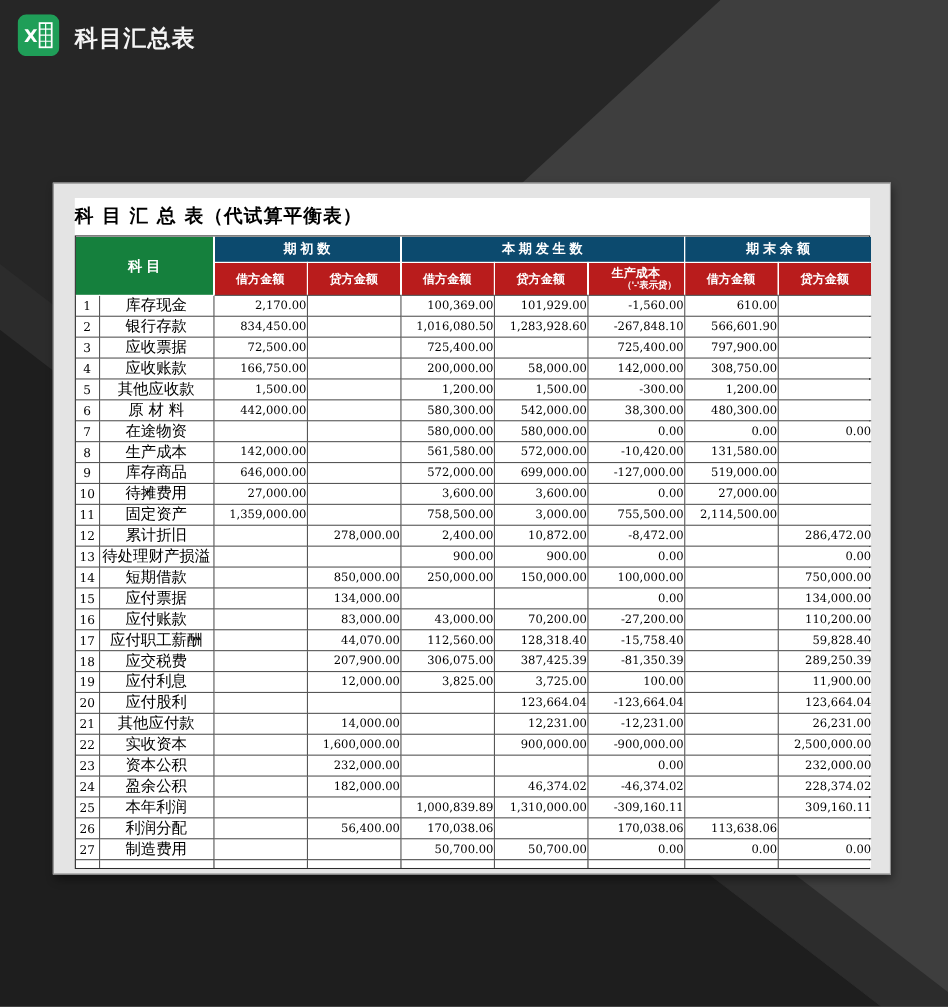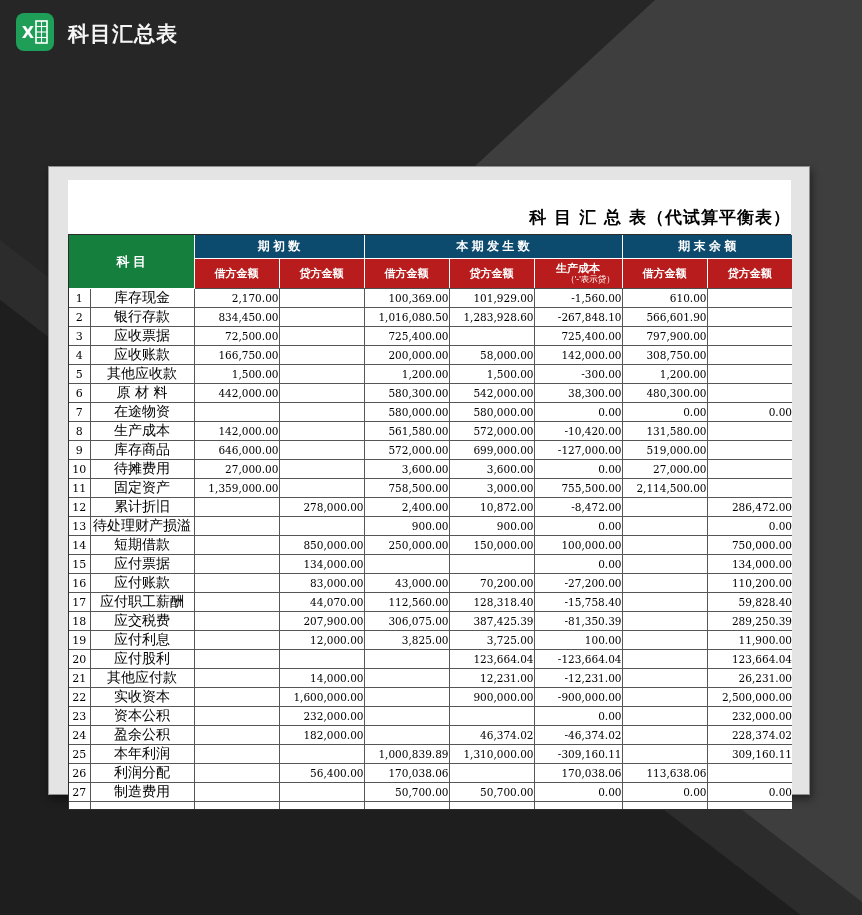--- a/index.html
+++ b/index.html
@@ -12,40 +12,40 @@
 
   
   .topbar{position:absolute;left:16px;top:13px;display:flex;align-items:center;gap:14px;z-index:5;}
   .app-title{color:#f5f5f5;font-size:21px;font-weight:bold;letter-spacing:1px;}
 
   
   .panel{position:absolute;left:48px;top:166px;width:760px;height:627px;background:#e4e4e4;
          border:1px solid #8f8f8f;box-shadow:2px 4px 8px rgba(0,0,0,.45);z-index:4;}
   .sheet{position:absolute;left:19px;top:13px;width:723px;height:601px;background:#fff;}
 
-  .title-row{height:34px;line-height:34px;text-align:right;font-family:"DejaVu Serif","Liberation Serif",serif;
-             font-weight:bold;font-size:17px;color:#000;letter-spacing:1px;margin-top:20px;}
+  .title-row{height:34px;line-height:34px;text-align:left;font-family:"DejaVu Serif","Liberation Serif",serif;
+             font-weight:bold;font-size:17px;color:#000;letter-spacing:1px;}
   .date-row{position:relative;height:19px;font-family:"DejaVu Serif","Liberation Serif",serif;
             font-size:10.5px;font-weight:bold;color:#111;}
   .date-row span{position:absolute;top:2px;white-space:pre;}
   .d1{left:129px;} .d2{left:263px;} .d3{left:393px;} .d4{left:603px;}
   .err-tri{position:absolute;left:1px;top:1px;width:0;height:0;
            border-top:5px solid #2f9e4f;border-right:5px solid transparent;}
 
   .table-wrap{border:1px solid #2b2b2b;width:723px;box-sizing:border-box;}
   table.grid{border-collapse:collapse;table-layout:fixed;width:100%;}
   table.grid th,table.grid td{padding:0;overflow:hidden;white-space:nowrap;}
 
   .h1 th{height:23px;background:#0c4a6e;color:#fff;font-weight:bold;font-size:12px;border:1px solid #fff;border-top:none;}
   .h1 th:last-child{border-right:none;}
   th.subject-cell{background:#15803d;font-size:13px;border-left:none;}
   .h2 th{height:29px;background:#b91c1c;color:#fff;font-weight:bold;font-size:11px;
          border:1px solid #fff;border-bottom:1px solid #4f4f4f;}
   .h2 th:last-child{border-right:none;}
-  .note{display:block;font-size:8.5px;font-weight:normal;margin-top:-2px;padding-left:25px;}
+  .note{display:block;font-size:8.5px;font-weight:bold;margin-top:-2px;padding-left:25px;}
 
   tbody td{height:17px;border:1px solid #565656;font-family:"DejaVu Serif","Liberation Serif",serif;
            font-size:10.5px;color:#000;background:#fff;}
   tbody td:first-child{border-left:none;}
   tbody td:last-child{border-right:none;}
   td.no{text-align:center;font-size:11px;}
   td.name{text-align:center;font-size:14px;}
   td.num{text-align:right;padding-right:3px;}
   tr.partial td{height:7px;border-bottom:none;}
 </style>

